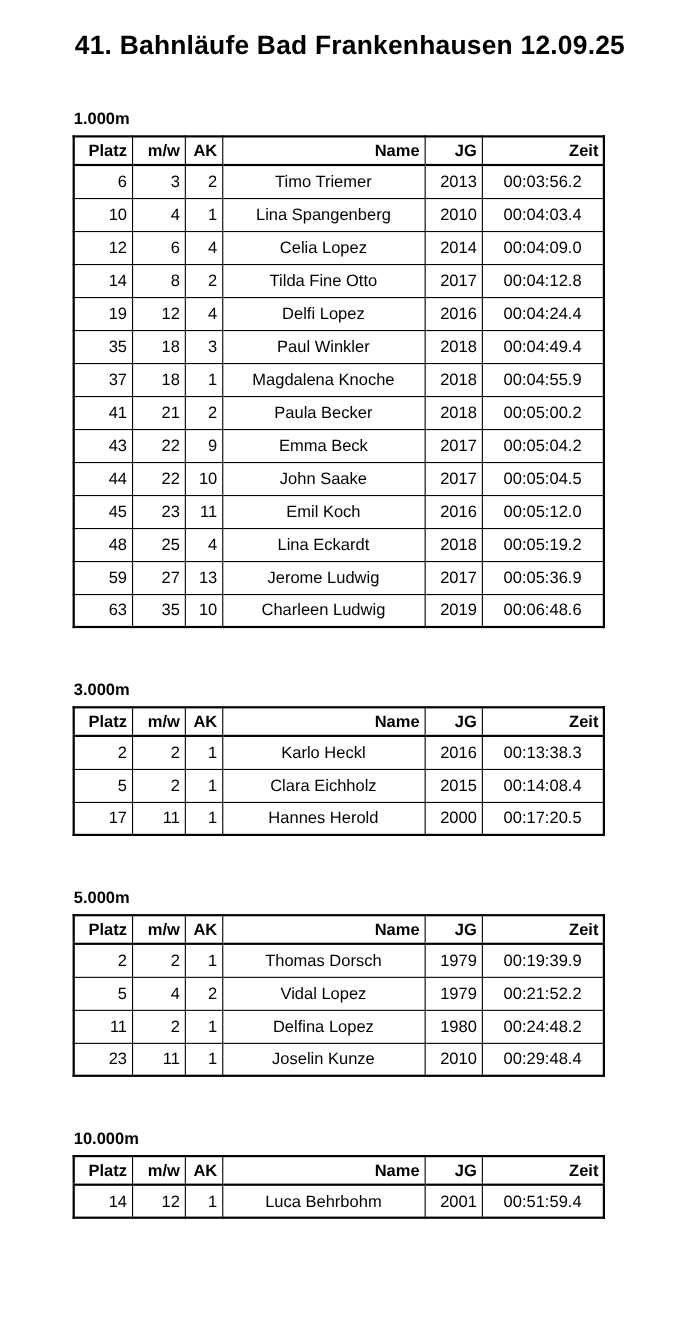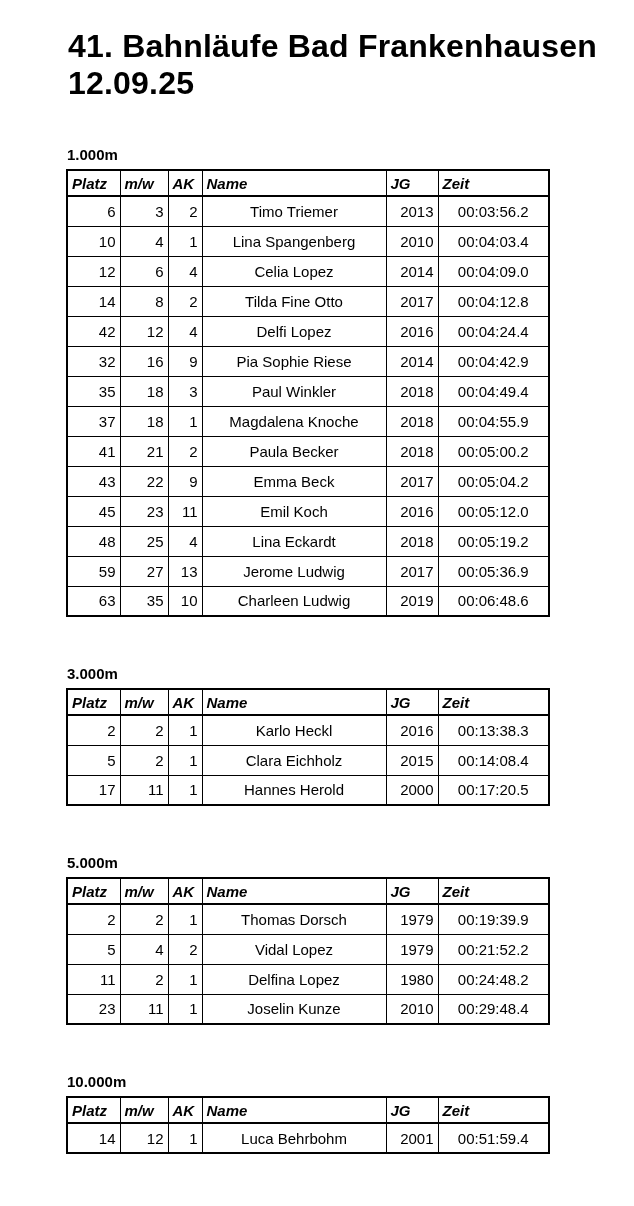--- a/index.html
+++ b/index.html
@@ -8,21 +8,21 @@
     font-family: "Liberation Sans", sans-serif;
     color: #000000;
   }
   .page {
     width: 634px;
     min-height: 1206px;
     background: #ffffff;
     padding: 28px 0 40px 66px;
   }
   .page-title {
-    font-size: 32px;
+    font-size: 24px;
     font-weight: bold;
     letter-spacing: 0.2px;
     margin-bottom: 44px;
     margin-left: 2px;
   }
   .race-section { margin-bottom: 48px; margin-top: 23px; }
   .race-title {
     font-size: 15px;
     font-weight: bold;
     margin-bottom: 6px;
@@ -39,24 +39,23 @@
     border: 1px solid #000;
     font-size: 15px;
     padding: 3px 4px;
     height: 30px;
     overflow: hidden;
     white-space: nowrap;
     background: #fff;
   }
   table.results th {
     font-weight: bold;
-    text-align: left;
+    text-align: right;
     height: 26px;
     border-bottom: 2px solid #000;
-    font-style: italic;
   }
   td.al-right { text-align: right; }
   td.al-left  { text-align: center; }
   col.c-platz { width: 53px; }
   col.c-mw    { width: 48px; }
   col.c-ak    { width: 34px; }
   col.c-name  { width: 184px; }
   col.c-jg    { width: 52px; }
   col.c-zeit  { width: 111px; }
 </style>
@@ -115,34 +114,26 @@
             </tr>
             <tr>
               <td class="al-right">14</td>
               <td class="al-right">8</td>
               <td class="al-right">2</td>
               <td class="al-left">Tilda Fine Otto</td>
               <td class="al-right">2017</td>
               <td class="al-left">00:04:12.8</td>
             </tr>
             <tr>
-              <td class="al-right">42</td>
+              <td class="al-right">19</td>
               <td class="al-right">12</td>
               <td class="al-right">4</td>
               <td class="al-left">Delfi Lopez</td>
               <td class="al-right">2016</td>
               <td class="al-left">00:04:24.4</td>
-            </tr>
-            <tr>
-              <td class="al-right">32</td>
-              <td class="al-right">16</td>
-              <td class="al-right">9</td>
-              <td class="al-left">Pia Sophie Riese</td>
-              <td class="al-right">2014</td>
-              <td class="al-left">00:04:42.9</td>
             </tr>
             <tr>
               <td class="al-right">35</td>
               <td class="al-right">18</td>
               <td class="al-right">3</td>
               <td class="al-left">Paul Winkler</td>
               <td class="al-right">2018</td>
               <td class="al-left">00:04:49.4</td>
             </tr>
             <tr>
@@ -161,20 +152,28 @@
               <td class="al-right">2018</td>
               <td class="al-left">00:05:00.2</td>
             </tr>
             <tr>
               <td class="al-right">43</td>
               <td class="al-right">22</td>
               <td class="al-right">9</td>
               <td class="al-left">Emma Beck</td>
               <td class="al-right">2017</td>
               <td class="al-left">00:05:04.2</td>
+            </tr>
+            <tr>
+              <td class="al-right">44</td>
+              <td class="al-right">22</td>
+              <td class="al-right">10</td>
+              <td class="al-left">John Saake</td>
+              <td class="al-right">2017</td>
+              <td class="al-left">00:05:04.5</td>
             </tr>
             <tr>
               <td class="al-right">45</td>
               <td class="al-right">23</td>
               <td class="al-right">11</td>
               <td class="al-left">Emil Koch</td>
               <td class="al-right">2016</td>
               <td class="al-left">00:05:12.0</td>
             </tr>
             <tr>

